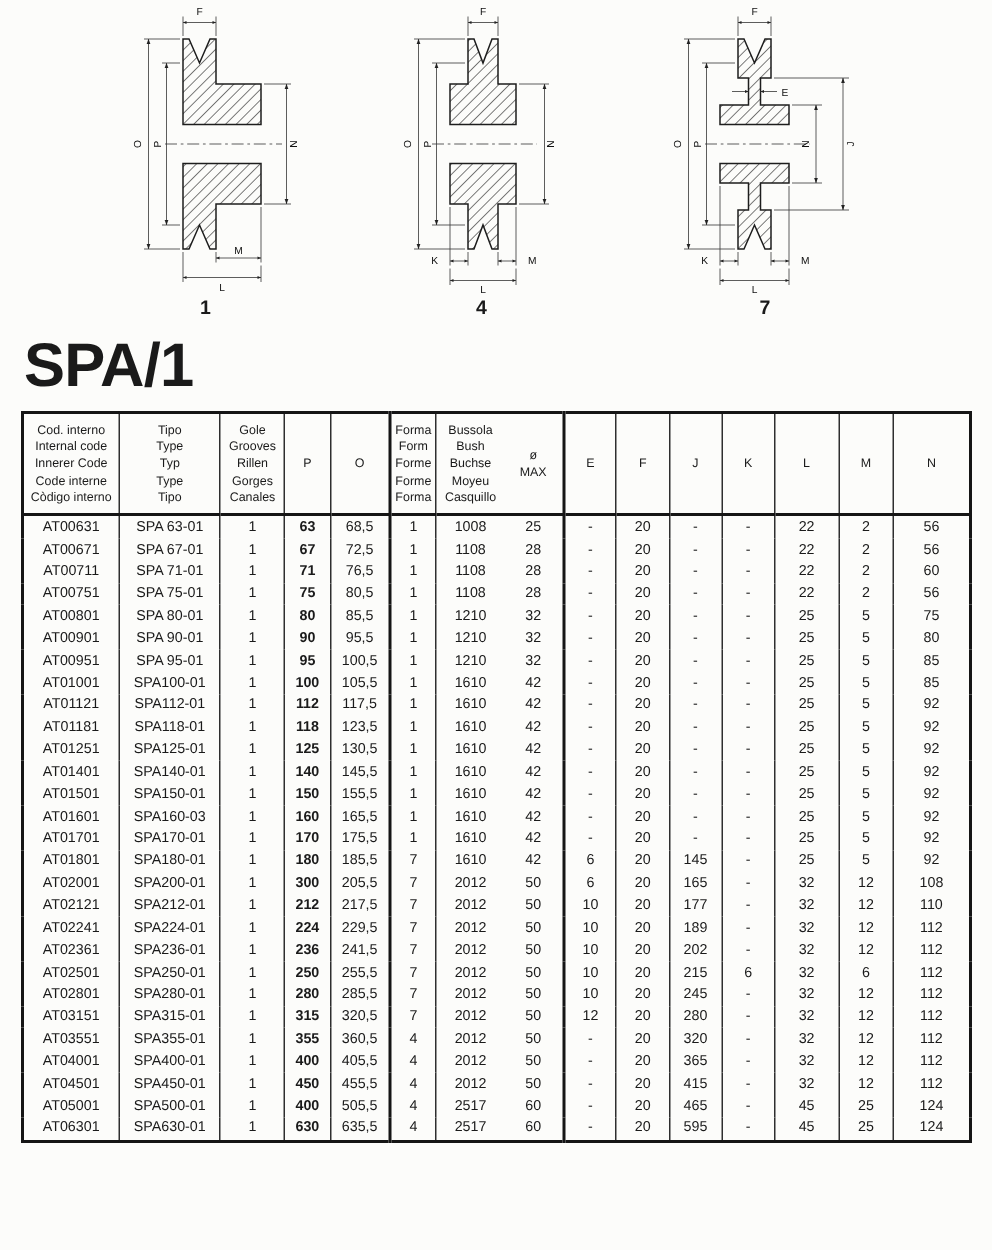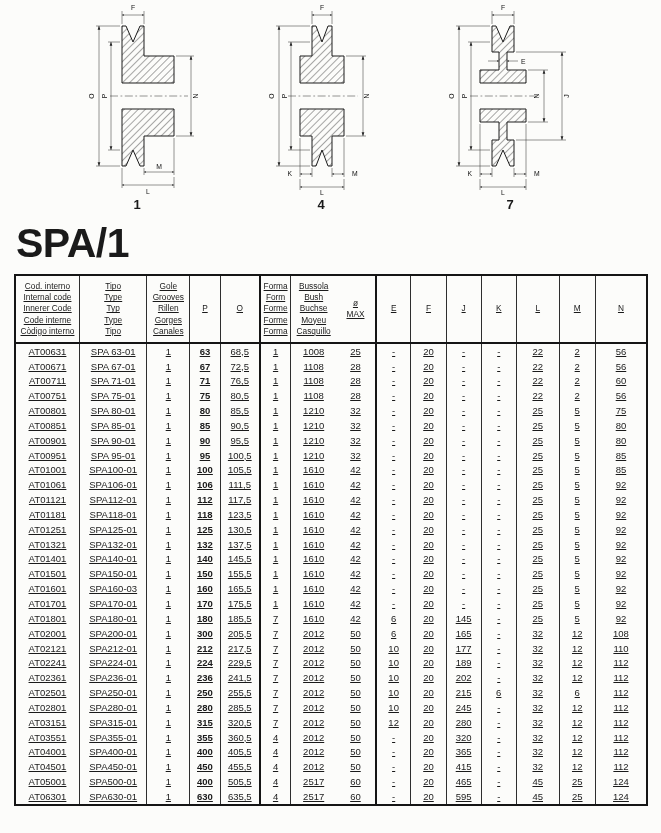--- a/index.html
+++ b/index.html
@@ -12,21 +12,21 @@
   .fig-num{font-weight:bold;font-size:13px;margin-top:1px;}
   .tech .shape{stroke:#1d1d1d;stroke-width:1;}
   .tech .dim,.tech .ext{stroke:#3a3a3a;stroke-width:.55;fill:none;}
   .tech .cl{stroke:#3a3a3a;stroke-width:.55;stroke-dasharray:8 2.5 1.8 2.5;}
   .tech text{font-family:"Liberation Sans",sans-serif;font-size:6.8px;fill:#101010;}
 
   
   .title{font-size:41px;font-weight:bold;letter-spacing:-.5px;margin:6px 0 7px 2px;}
 
   
-  table{width:100%;border-collapse:collapse;table-layout:fixed;border:2.5px solid #151515;text-decoration:underline;}
+  table{width:100%;border-collapse:collapse;table-layout:fixed;border:2.5px solid #151515;}
   th,td{border-left:1px solid #2e2e2e;border-right:1px solid #2e2e2e;border-top:none;border-bottom:none;
         text-align:center;vertical-align:middle;padding:0 1px;overflow:hidden;}
   thead th{height:66px;font-size:8.3px;font-weight:normal;line-height:1.33;border-bottom:2.5px solid #151515;}
   tbody td{height:14.85px;font-size:9.5px;line-height:1;}
   .c0{width:10.4%}.c1{width:11.0%}.c2{width:6.8%}.c3{width:4.7%}.c4{width:6.2%}
   .c5{width:4.7%}.c6{width:7.3%}.c7{width:6.3%}.c8{width:5.4%}.c9{width:5.5%}
   .c10{width:5.5%}.c11{width:5.5%}.c12{width:6.8%}.c13{width:5.7%}.c14{width:8.2%}
   .c5,.c8{border-left:2px solid #151515;}
   .c6{border-right:none;margin-left:32px;}
   .c7{border-left:none;}
@@ -307,105 +307,71 @@
           <td class="c7">32</td>
           <td class="c8">-</td>
           <td class="c9">20</td>
           <td class="c10">-</td>
           <td class="c11">-</td>
           <td class="c12">25</td>
           <td class="c13">5</td>
           <td class="c14">75</td>
         </tr>
         <tr>
-          <td class="c0">AT00851</td>
-          <td class="c1">SPA 85-01</td>
-          <td class="c2">1</td>
-          <td class="c3">85</td>
-          <td class="c4">90,5</td>
+          <td class="c0">AT00901</td>
+          <td class="c1">SPA 90-01</td>
+          <td class="c2">1</td>
+          <td class="c3">90</td>
+          <td class="c4">95,5</td>
           <td class="c5">1</td>
           <td class="c6">1210</td>
           <td class="c7">32</td>
           <td class="c8">-</td>
           <td class="c9">20</td>
           <td class="c10">-</td>
           <td class="c11">-</td>
           <td class="c12">25</td>
           <td class="c13">5</td>
           <td class="c14">80</td>
         </tr>
         <tr>
-          <td class="c0">AT00901</td>
-          <td class="c1">SPA 90-01</td>
-          <td class="c2">1</td>
-          <td class="c3">90</td>
-          <td class="c4">95,5</td>
+          <td class="c0">AT00951</td>
+          <td class="c1">SPA 95-01</td>
+          <td class="c2">1</td>
+          <td class="c3">95</td>
+          <td class="c4">100,5</td>
           <td class="c5">1</td>
           <td class="c6">1210</td>
           <td class="c7">32</td>
           <td class="c8">-</td>
           <td class="c9">20</td>
           <td class="c10">-</td>
           <td class="c11">-</td>
           <td class="c12">25</td>
           <td class="c13">5</td>
-          <td class="c14">80</td>
-        </tr>
-        <tr>
-          <td class="c0">AT00951</td>
-          <td class="c1">SPA 95-01</td>
-          <td class="c2">1</td>
-          <td class="c3">95</td>
-          <td class="c4">100,5</td>
-          <td class="c5">1</td>
-          <td class="c6">1210</td>
-          <td class="c7">32</td>
-          <td class="c8">-</td>
-          <td class="c9">20</td>
-          <td class="c10">-</td>
-          <td class="c11">-</td>
-          <td class="c12">25</td>
-          <td class="c13">5</td>
           <td class="c14">85</td>
         </tr>
         <tr>
           <td class="c0">AT01001</td>
           <td class="c1">SPA100-01</td>
           <td class="c2">1</td>
           <td class="c3">100</td>
           <td class="c4">105,5</td>
           <td class="c5">1</td>
           <td class="c6">1610</td>
           <td class="c7">42</td>
           <td class="c8">-</td>
           <td class="c9">20</td>
           <td class="c10">-</td>
           <td class="c11">-</td>
           <td class="c12">25</td>
           <td class="c13">5</td>
           <td class="c14">85</td>
         </tr>
         <tr>
-          <td class="c0">AT01061</td>
-          <td class="c1">SPA106-01</td>
-          <td class="c2">1</td>
-          <td class="c3">106</td>
-          <td class="c4">111,5</td>
-          <td class="c5">1</td>
-          <td class="c6">1610</td>
-          <td class="c7">42</td>
-          <td class="c8">-</td>
-          <td class="c9">20</td>
-          <td class="c10">-</td>
-          <td class="c11">-</td>
-          <td class="c12">25</td>
-          <td class="c13">5</td>
-          <td class="c14">92</td>
-        </tr>
-        <tr>
           <td class="c0">AT01121</td>
           <td class="c1">SPA112-01</td>
           <td class="c2">1</td>
           <td class="c3">112</td>
           <td class="c4">117,5</td>
           <td class="c5">1</td>
           <td class="c6">1610</td>
           <td class="c7">42</td>
           <td class="c8">-</td>
           <td class="c9">20</td>
@@ -431,37 +397,20 @@
           <td class="c12">25</td>
           <td class="c13">5</td>
           <td class="c14">92</td>
         </tr>
         <tr>
           <td class="c0">AT01251</td>
           <td class="c1">SPA125-01</td>
           <td class="c2">1</td>
           <td class="c3">125</td>
           <td class="c4">130,5</td>
-          <td class="c5">1</td>
-          <td class="c6">1610</td>
-          <td class="c7">42</td>
-          <td class="c8">-</td>
-          <td class="c9">20</td>
-          <td class="c10">-</td>
-          <td class="c11">-</td>
-          <td class="c12">25</td>
-          <td class="c13">5</td>
-          <td class="c14">92</td>
-        </tr>
-        <tr>
-          <td class="c0">AT01321</td>
-          <td class="c1">SPA132-01</td>
-          <td class="c2">1</td>
-          <td class="c3">132</td>
-          <td class="c4">137,5</td>
           <td class="c5">1</td>
           <td class="c6">1610</td>
           <td class="c7">42</td>
           <td class="c8">-</td>
           <td class="c9">20</td>
           <td class="c10">-</td>
           <td class="c11">-</td>
           <td class="c12">25</td>
           <td class="c13">5</td>
           <td class="c14">92</td>

